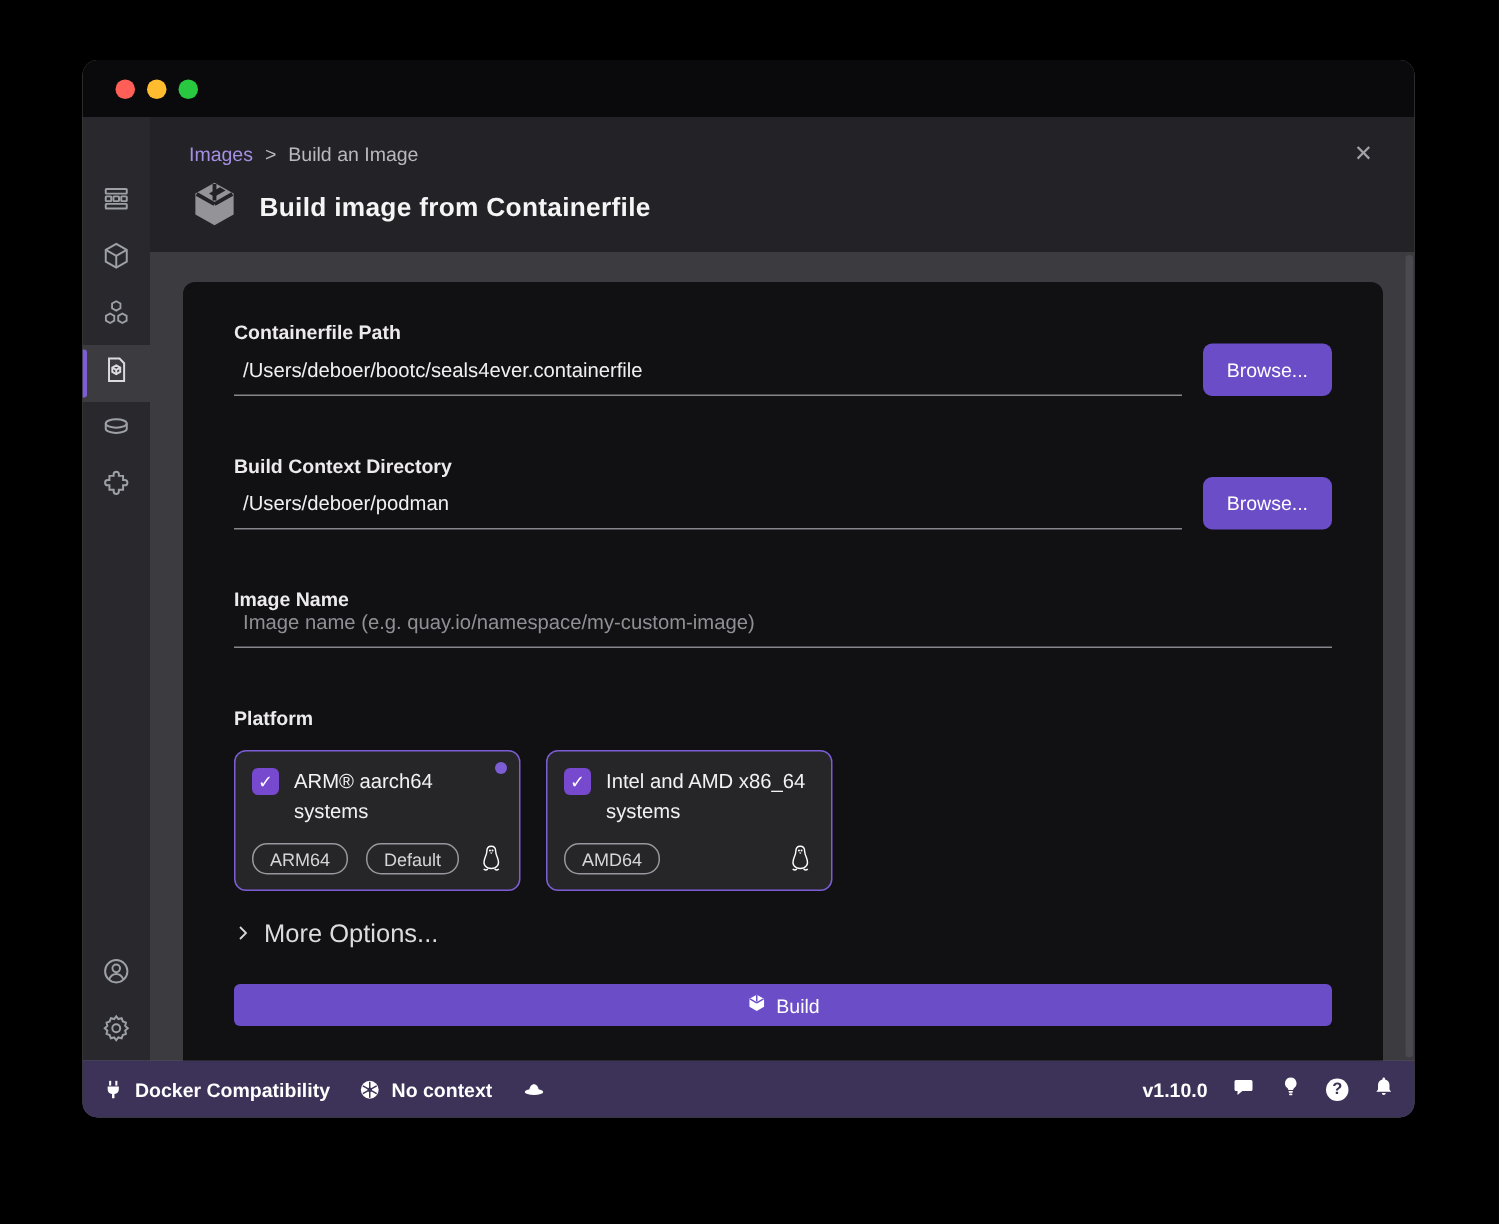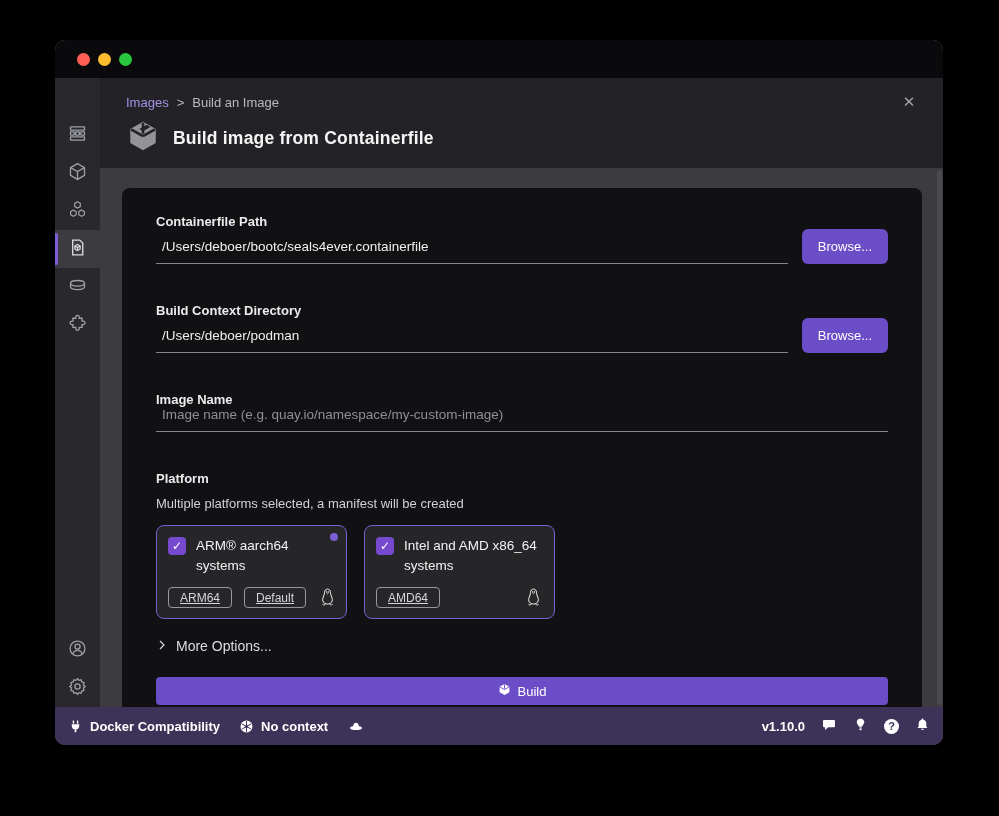--- a/index.html
+++ b/index.html
@@ -48,24 +48,24 @@
   .section { margin-top:39px; }
 
   .hint { font-size:13px; color:#d2d2d6; margin-top:10px; }
   .opt-row { display:flex; gap:17px; margin-top:14px; }
   .opt-card { width:191px; height:94px; background:#262629; border:1.5px solid #7c5dd4; border-radius:8px; padding:10px 11px; display:flex; flex-direction:column; position:relative; cursor:pointer; }
   .opt-top { display:flex; gap:10px; align-items:flex-start; }
   .checkbox { width:18px; height:18px; border-radius:4px; background:#7649cf; color:#fff; font-size:12px; display:flex; align-items:center; justify-content:center; flex:none; margin-top:1px; cursor:pointer; }
   .opt-title { font-size:13.5px; color:#f2f2f4; line-height:1.5; white-space:pre-line; }
   .opt-dot { position:absolute; top:7px; right:8px; width:8px; height:8px; border-radius:50%; background:#7c5dd4; }
   .opt-bottom { margin-top:auto; display:flex; align-items:center; gap:12px; }
-  .pill { border:1px solid #97979d; color:#d6d6da; border-radius:4px; padding:2.5px 11px; font-size:12px;text-decoration:underline; }
+  .pill { border:1px solid #97979d; color:#d6d6da; border-radius:10px; padding:2.5px 11px; font-size:12px; }
   .tux { margin-left:auto; width:19px; height:21px; color:#fff; }
 
-  .more-row { display:flex; align-items:center; gap:8px; margin-top:19px; color:#dcdce0; font-size:14px; cursor:pointer; }
+  .more-row { display:flex; align-items:center; gap:8px; margin-top:19px; color:#dcdce0; font-size:17px; cursor:pointer; }
   .more-row svg { width:12px; height:12px; }
   .build-btn { margin-top:23px; width:100%; height:28px; border-radius:4px; background:#6b4dc7; border:none; color:#fff; font-size:13px; font-family:inherit; display:flex; align-items:center; justify-content:center; gap:7px; cursor:pointer; }
   .build-btn svg { width:13px; height:13px; }
 
   
   .statusbar { height:38px; background:#3d3258; flex:none; display:flex; align-items:center; padding:0 13px; color:#fff; font-size:13px; }
   .sb-item { display:flex; align-items:center; gap:7px; font-weight:600; margin-right:19px; cursor:pointer; }
   .sb-item svg { display:block; }
   .sb-right { margin-left:auto; display:flex; align-items:center; gap:16px; }
   .sb-version { font-weight:600; }
@@ -194,21 +194,20 @@
             <div class="text-input">/Users/deboer/podman</div>
             <button class="btn">Browse...</button>
           </div>
 
           <div class="section field-label">Image Name</div>
           <div class="field-row">
             <div class="text-input placeholder">Image name (e.g. quay.io/namespace/my-custom-image)</div>
           </div>
 
           <div class="section field-label">Platform</div>
-          <div class="hint">Multiple platforms selected, a manifest will be created</div>
 
           <div class="opt-row">
 
             <div class="opt-card">
               <span class="opt-dot"></span>
               <div class="opt-top">
                 <span class="checkbox">✓</span>
                 <span class="opt-title">ARM® aarch64
 systems</span>
               </div>

